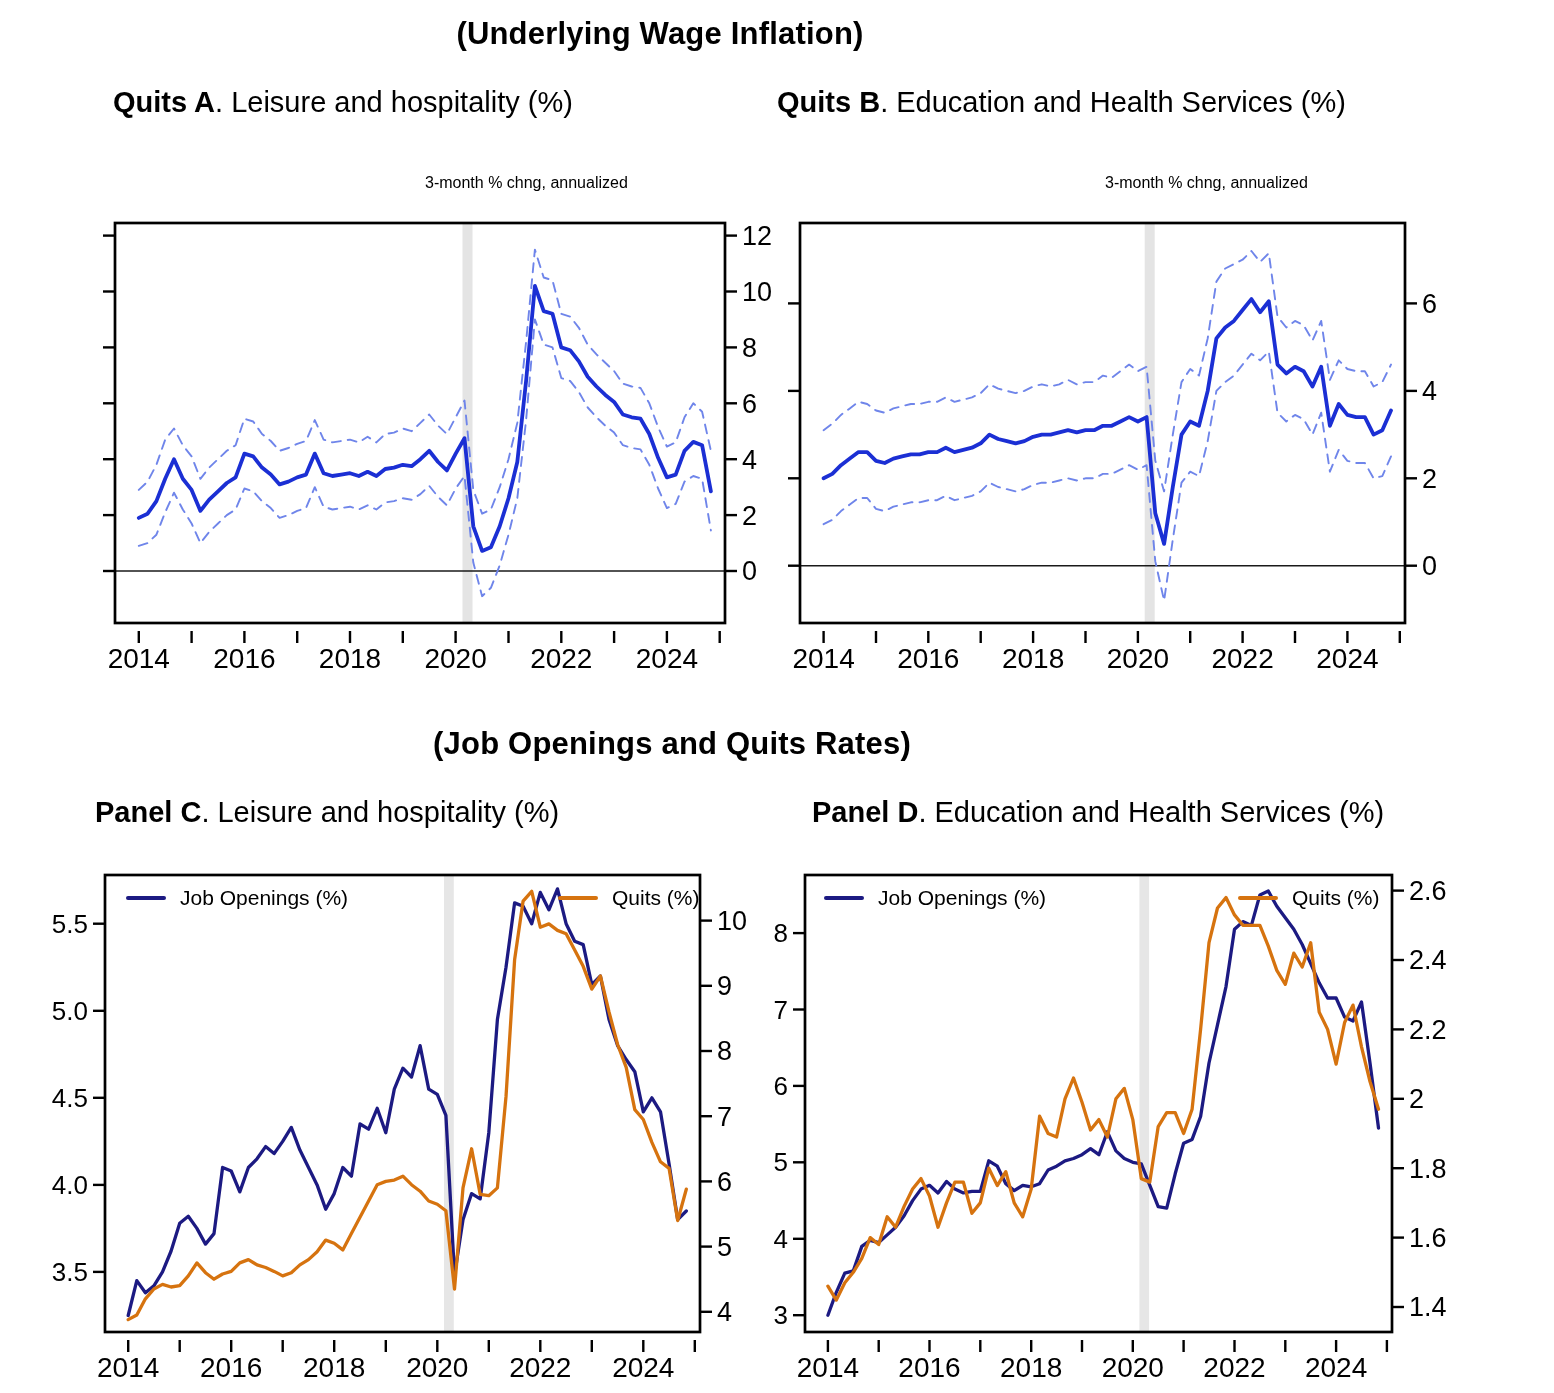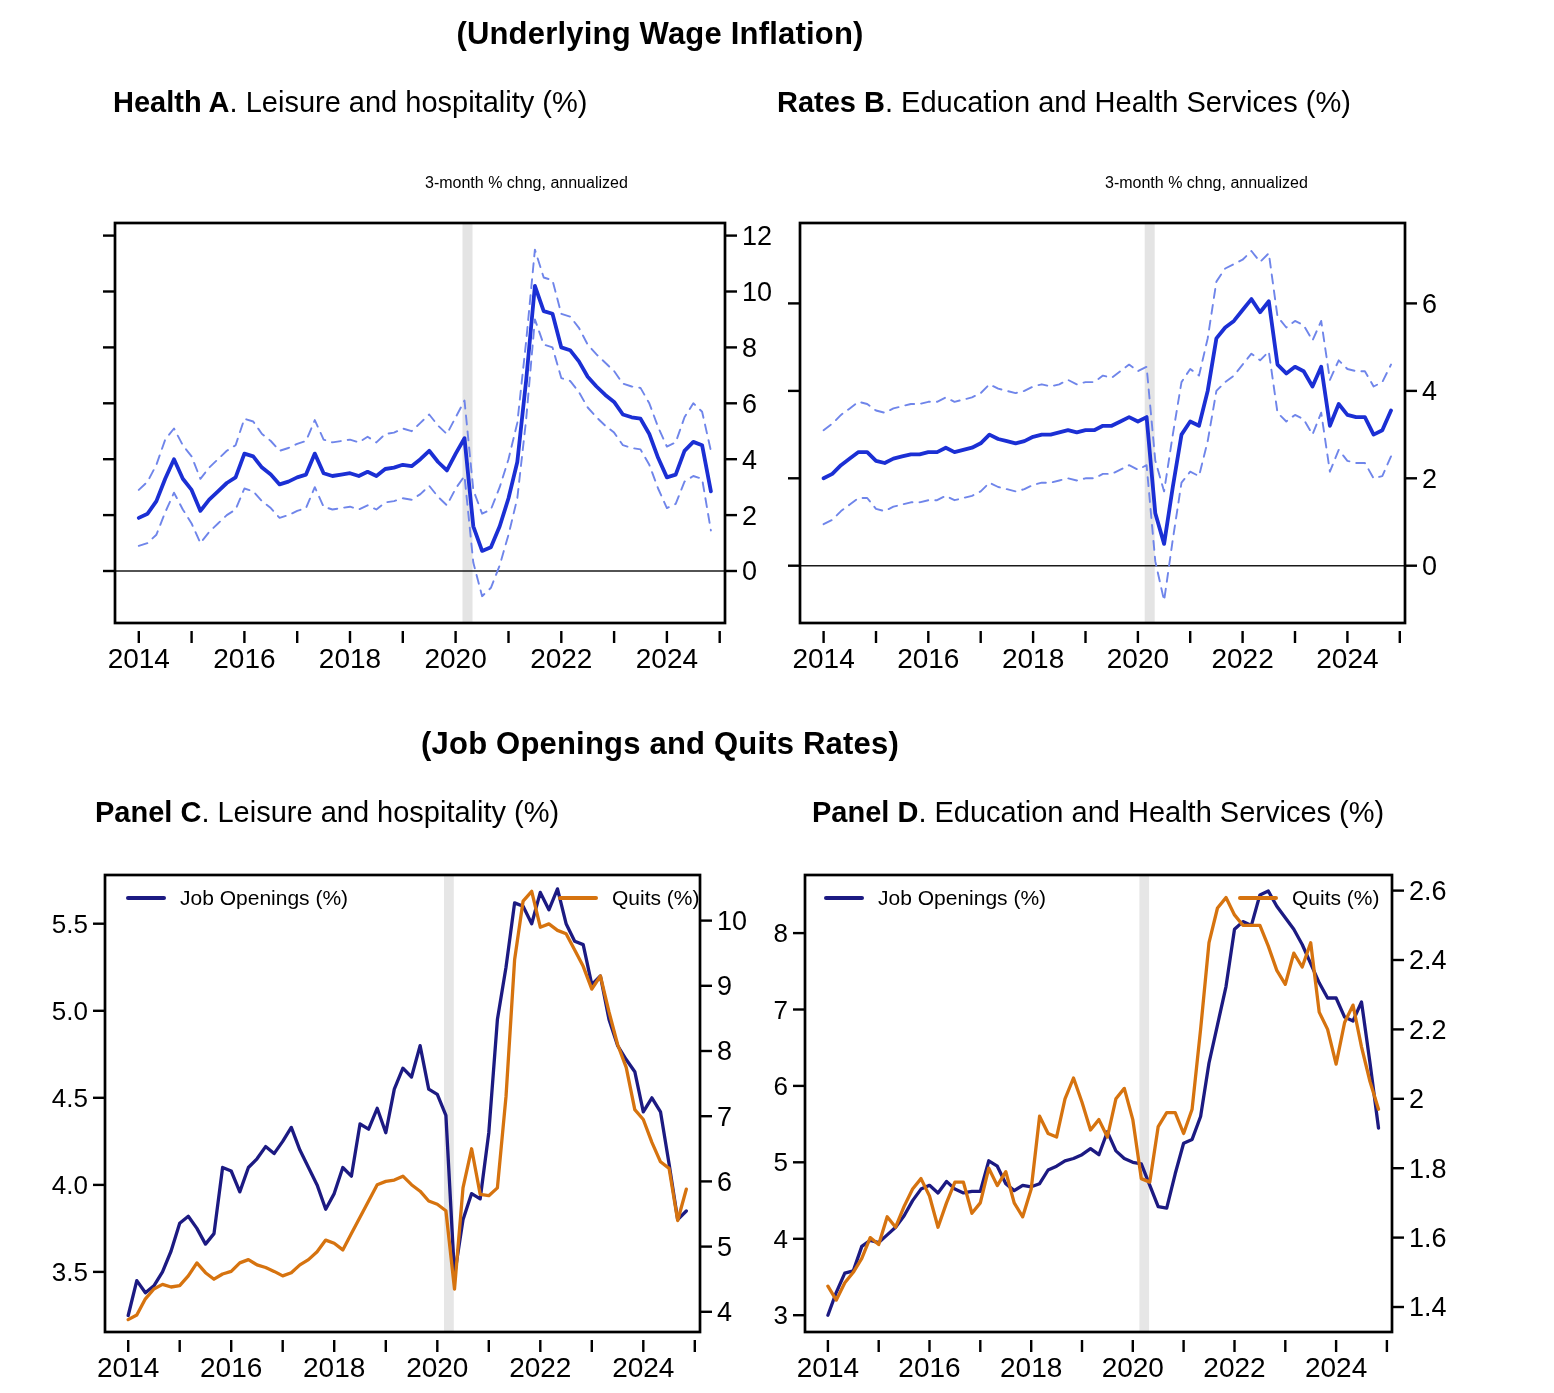--- a/index.html
+++ b/index.html
@@ -5,21 +5,21 @@
   html,body{margin:0;padding:0;}
   body{
     position:relative;width:1554px;height:1393px;background:#ffffff;
     font-family:"Liberation Sans",sans-serif;color:#000;overflow:hidden;
   }
   .section-title{
     position:absolute;left:0;width:1320px;text-align:center;
     font-size:31px;font-weight:700;letter-spacing:0.2px;
   }
   #section1-title{top:16px;}
-  #section2-title{top:726px;}
+  #section2-title{top:726px;padding-left:12px;}
   .panel-title{position:absolute;font-size:29px;white-space:nowrap;}
   .panel-title .pt-b{font-weight:700;}
   #title-a{left:113px;top:86px;}
   #title-b{left:777px;top:86px;}
   #title-c{left:95px;top:796px;}
   #title-d{left:771px;top:796px;margin-left:41px;}
   .chart-note{
     position:absolute;font-size:16px;text-align:left;width:320px;white-space:nowrap;
   }
   #note-a{left:425px;top:174px;}
@@ -38,22 +38,22 @@
   #leg-c0{left:126px;top:884px;}
   #leg-c1{left:558px;top:884px;}
   #leg-d0{left:824px;top:884px;}
   #leg-d1{left:1238px;top:884px;}
 </style>
 </head>
 <body>
 
 <div id="section1-title" class="section-title">(Underlying Wage Inflation)</div>
 
-<div id="title-a" class="panel-title"><span class="pt-b">Health A</span><span>. Leisure and hospitality (%)</span></div>
-<div id="title-b" class="panel-title"><span class="pt-b">Rates B</span><span>. Education and Health Services (%)</span></div>
+<div id="title-a" class="panel-title"><span class="pt-b">Quits A</span><span>. Leisure and hospitality (%)</span></div>
+<div id="title-b" class="panel-title"><span class="pt-b">Quits B</span><span>. Education and Health Services (%)</span></div>
 
 <div id="note-a" class="chart-note">3-month % chng, annualized</div>
 <div id="note-b" class="chart-note">3-month % chng, annualized</div>
 
 <svg class="chart-svg chart-0" viewBox="0 0 690 520">
     <rect x="374.5" y="63" width="10.0" height="400" fill="#e4e4e4"></rect>
     <line x1="27" x2="637" y1="411.0" y2="411.0" stroke="#1a1a1a" stroke-width="1.5"></line>
     <polyline points="50.8,357.9 59.6,353.7 68.4,341.1 77.2,318.8 86.0,299.2 94.8,318.8 103.6,329.9 112.4,350.9 121.2,339.7 130.0,331.3 138.8,323.0 147.6,317.4 156.4,293.6 165.2,296.4 174.0,307.6 182.8,314.6 191.6,324.4 200.4,321.6 209.2,317.4 218.0,314.6 226.8,293.6 235.6,313.2 244.4,316.0 253.2,314.6 262.0,313.2 270.8,316.0 279.6,311.8 288.4,316.0 297.2,309.0 306.0,307.6 314.8,304.8 323.6,306.2 332.4,299.2 341.2,290.8 350.1,302.0 358.9,310.4 367.7,293.6 376.5,278.2 385.3,366.3 394.1,390.9 402.9,387.2 411.7,366.3 420.5,338.3 429.3,302.0 438.1,220.9 446.9,125.9 455.7,151.1 464.5,153.8 473.3,187.4 482.1,190.2 490.9,201.4 499.7,216.7 508.5,226.5 517.3,234.9 526.1,241.9 534.9,254.5 543.7,257.3 552.5,258.7 561.3,274.0 570.1,297.8 578.9,317.4 587.7,314.6 596.5,290.8 605.3,281.9 614.1,285.2 622.9,331.3" fill="none" stroke="#1b2fd4" stroke-width="3.8" stroke-linejoin="round" stroke-linecap="round"></polyline>
     <polyline points="50.8,329.9 59.6,321.6 68.4,304.8 77.2,279.6 86.0,268.5 94.8,285.2 103.6,296.4 112.4,318.8 121.2,307.6 130.0,299.2 138.8,290.8 147.6,285.2 156.4,258.7 165.2,261.5 174.0,274.0 182.8,281.0 191.6,290.8 200.4,288.0 209.2,283.8 218.0,281.0 226.8,260.1 235.6,279.6 244.4,282.4 253.2,281.0 262.0,279.6 270.8,282.4 279.6,276.8 288.4,282.4 297.2,274.0 306.0,272.6 314.8,268.5 323.6,271.2 332.4,262.9 341.2,254.5 350.1,265.7 358.9,274.0 367.7,257.3 376.5,240.5 385.3,329.9 394.1,353.7 402.9,349.5 411.7,327.2 420.5,299.2 429.3,262.9 438.1,181.8 446.9,89.6 455.7,117.5 464.5,120.3 473.3,153.8 482.1,156.6 490.9,167.8 499.7,184.6 508.5,194.4 517.3,202.8 526.1,211.1 534.9,223.7 543.7,226.5 552.5,227.9 561.3,243.3 570.1,267.1 578.9,286.6 587.7,282.4 596.5,257.3 605.3,243.3 614.1,251.7 622.9,290.8" fill="none" stroke="#6f85ea" stroke-width="1.9" stroke-linejoin="round" stroke-linecap="round" stroke-dasharray="9 7"></polyline>
     <polyline points="50.8,385.9 59.6,383.1 68.4,374.7 77.2,352.3 86.0,332.7 94.8,349.5 103.6,363.5 112.4,383.1 121.2,371.9 130.0,363.5 138.8,355.1 147.6,349.5 156.4,328.5 165.2,331.3 174.0,341.1 182.8,348.1 191.6,357.9 200.4,355.1 209.2,350.9 218.0,348.1 226.8,327.2 235.6,346.7 244.4,349.5 253.2,348.1 262.0,346.7 270.8,349.5 279.6,345.3 288.4,349.5 297.2,342.5 306.0,341.1 314.8,338.3 323.6,339.7 332.4,334.1 341.2,325.8 350.1,336.9 358.9,345.3 367.7,328.5 376.5,316.0 385.3,402.6 394.1,436.2 402.9,427.8 411.7,405.4 420.5,374.7 429.3,338.3 438.1,260.1 446.9,159.4 455.7,184.6 464.5,187.4 473.3,218.1 482.1,220.9 490.9,232.1 499.7,247.5 508.5,257.3 517.3,265.7 526.1,272.6 534.9,285.2 543.7,288.0 552.5,289.4 561.3,304.8 570.1,328.5 578.9,348.1 587.7,343.9 596.5,321.6 605.3,316.0 614.1,318.8 622.9,370.5" fill="none" stroke="#6f85ea" stroke-width="1.9" stroke-linejoin="round" stroke-linecap="round" stroke-dasharray="9 7"></polyline>

